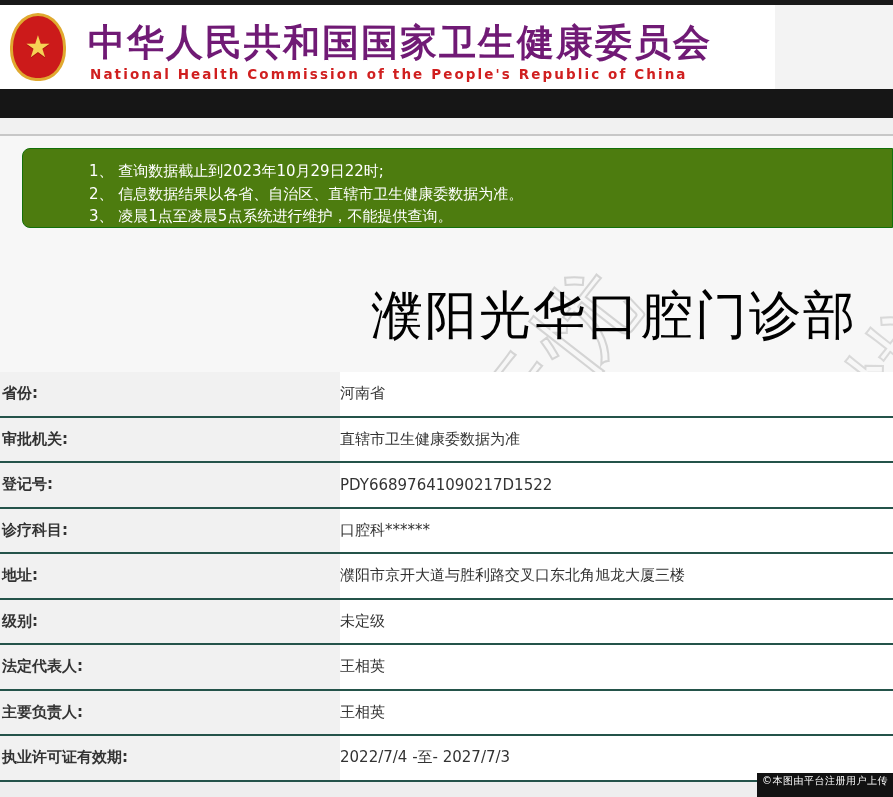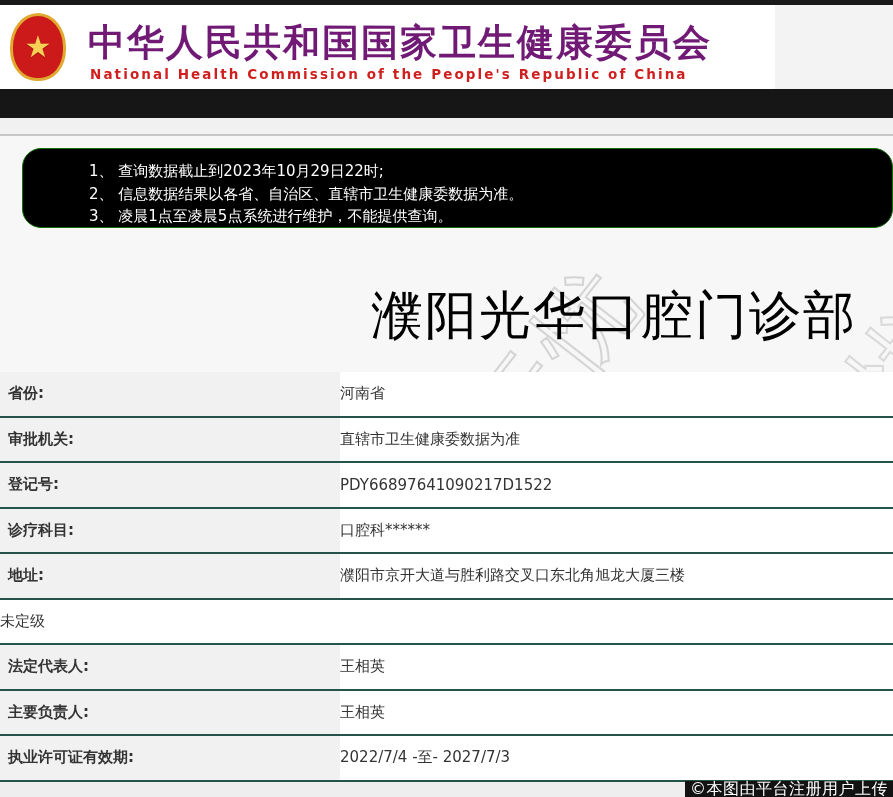--- a/index.html
+++ b/index.html
@@ -50,34 +50,34 @@
     position:absolute; font-size:95px; letter-spacing:8px; white-space:nowrap;
     color:transparent; -webkit-text-stroke:2px #d4d4d4;
     transform:rotate(-52deg); pointer-events:none;
   }
   .wm-a { left:288px; top:377px; }
   .wm-b { left:604px; top:417px; opacity:.85; }
   
   .info-table { position:absolute; left:0; top:372px; width:893px; }
   .row { display:flex; height:45.5px; border-bottom:2px solid #24534a; }
   .row .label {
-    width:340px; background:#f1f1f1; padding-left:8px;
+    width:340px; background:#f1f1f1; padding-left:2px;
     font-size:15px; font-weight:bold; color:#333333;
     display:flex; align-items:center;
   }
   .row .value {
     flex:1; background:#ffffff; 
     font-size:15px; color:#333333;
     display:flex; align-items:center; white-space:nowrap; overflow:hidden;
   }
   
   .footer-bar { position:absolute; left:0; bottom:0; width:893px; height:15px; background:#eeeeee; }
   .copyright {
-    position:absolute; right:0; bottom:0; height:16px; line-height:16px;
-    background:#121212; color:#ffffff; font-size:16px; padding:0 5px;
+    position:absolute; right:0; bottom:0; height:24px; line-height:16px;
+    background:#121212; color:#ffffff; font-size:10px; padding:0 5px;
     letter-spacing:.5px; white-space:nowrap;
   }
 </style>
 </head>
 <body>
 
 <div class="top-strip"></div>
 
 <div class="header">
   <div class="emblem">
@@ -85,21 +85,21 @@
   </div>
   <div class="hdr-cn">中华人民共和国国家卫生健康委员会</div>
   <div class="hdr-en">National Health Commission of the People's Republic of China</div>
 </div>
 
 <div class="nav-band"></div>
 <div class="band-gap"></div>
 <div class="divider"></div>
 <div class="content-bg"></div>
 
-<div class="notice" id="notice-box" style="background: #000000; border-radius: 19px;">
+<div class="notice" id="notice-box" style="background: #4d7c0f;">
   <div>1、 查询数据截止到2023年10月29日22时;</div>
   <div>2、 信息数据结果以各省、自治区、直辖市卫生健康委数据为准。</div>
   <div>3、 凌晨1点至凌晨5点系统进行维护，不能提供查询。</div>
 </div>
 
 <div class="wm wm-a">抖美无忧</div>
 <div class="wm wm-b">抖美无忧</div>
 
 <div class="org-title">濮阳光华口腔门诊部</div>
 
@@ -118,20 +118,21 @@
   </div>
   <div class="row">
     <div class="label">诊疗科目:</div>
     <div class="value">口腔科******</div>
   </div>
   <div class="row">
     <div class="label">地址:</div>
     <div class="value">濮阳市京开大道与胜利路交叉口东北角旭龙大厦三楼</div>
   </div>
   <div class="row">
+    <div class="label">级别:</div>
     <div class="value">未定级</div>
   </div>
   <div class="row">
     <div class="label">法定代表人:</div>
     <div class="value">王相英</div>
   </div>
   <div class="row">
     <div class="label">主要负责人:</div>
     <div class="value">王相英</div>
   </div>

